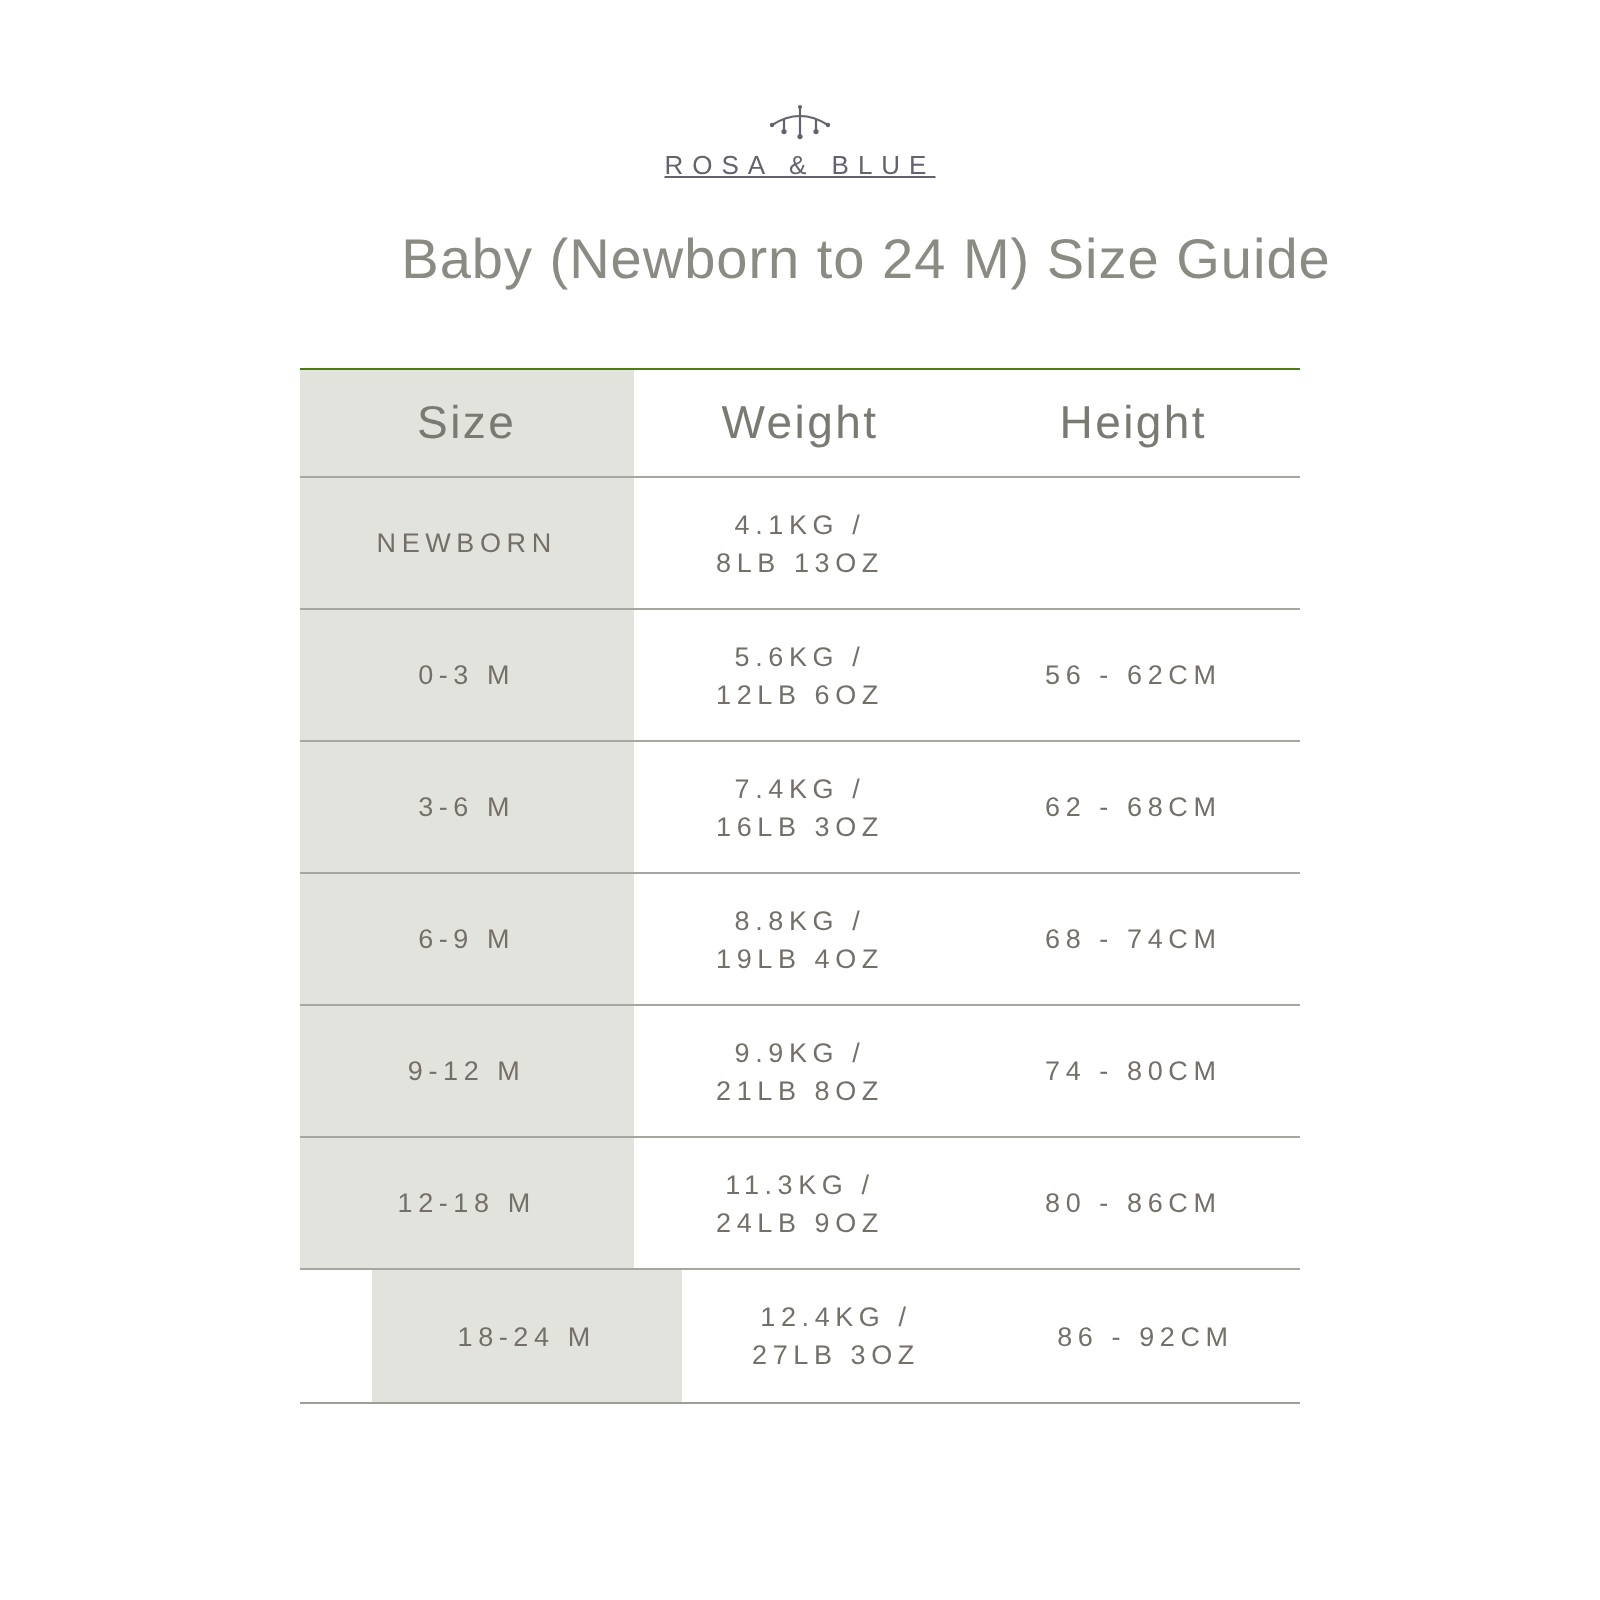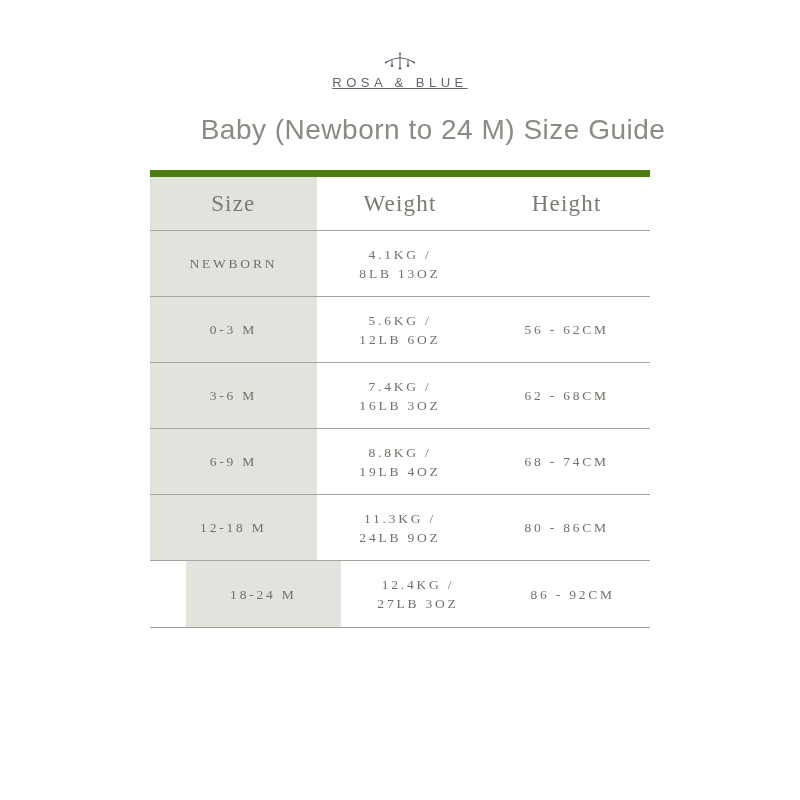--- a/index.html
+++ b/index.html
@@ -36,26 +36,25 @@
     text-align: center;
     font-size: 28px;
     letter-spacing: 0.5px;
     color: #8b8b83;
     font-weight: 400;
     padding-left: 33px;
   }
   
   .size-table {
     position: absolute;
-    top: 170px;
+    top: 184px;
     left: 150px;
     width: 500px;
-    border-top: 7px solid #4d7c0f;
+    border-top: 1px solid #4d7c0f;
     border-bottom: 1px solid #a09d97;
-    font-family: Liberation Serif, serif;
   }
   .t-row {
     display: flex;
     width: 500px;
     box-sizing: border-box;
     border-bottom: 1px solid #a6a6a0;
   }
   .t-row:last-child { border-bottom: none; padding-left: 36px; }
   .t-row.header { height: 54px; }
   .t-row.body { height: 66px; }
@@ -154,20 +153,31 @@
       <div class="t-cell">
         <div>8.8KG /</div>
         <div>19LB 4OZ</div>
       </div>
       <div class="t-cell">
         <div>68 - 74CM</div>
         <div></div>
       </div>
     </div>
 
+    <div class="t-row body">
+      <div class="t-cell col-size">9-12 M</div>
+      <div class="t-cell">
+        <div>9.9KG /</div>
+        <div>21LB 8OZ</div>
+      </div>
+      <div class="t-cell">
+        <div>74 - 80CM</div>
+        <div></div>
+      </div>
+    </div>
 
     <div class="t-row body">
       <div class="t-cell col-size">12-18 M</div>
       <div class="t-cell">
         <div>11.3KG /</div>
         <div>24LB 9OZ</div>
       </div>
       <div class="t-cell">
         <div>80 - 86CM</div>
         <div></div>

